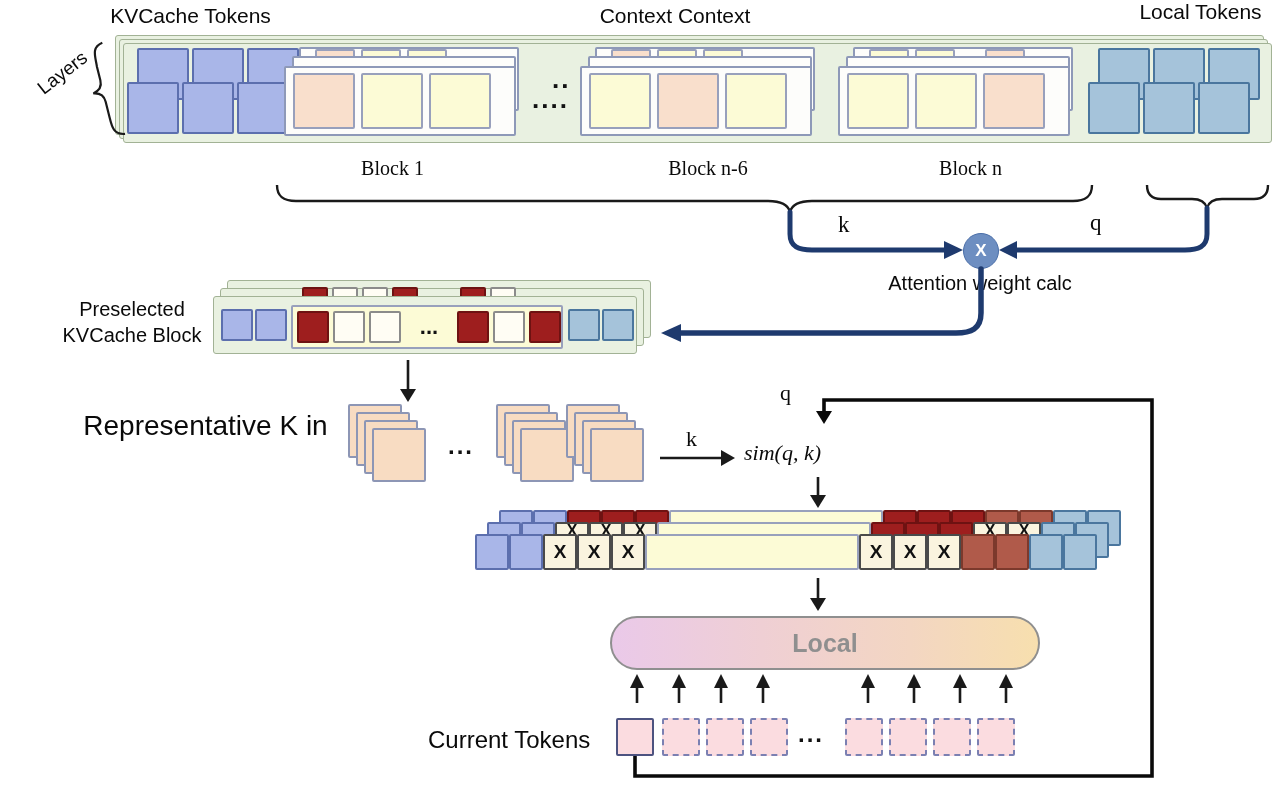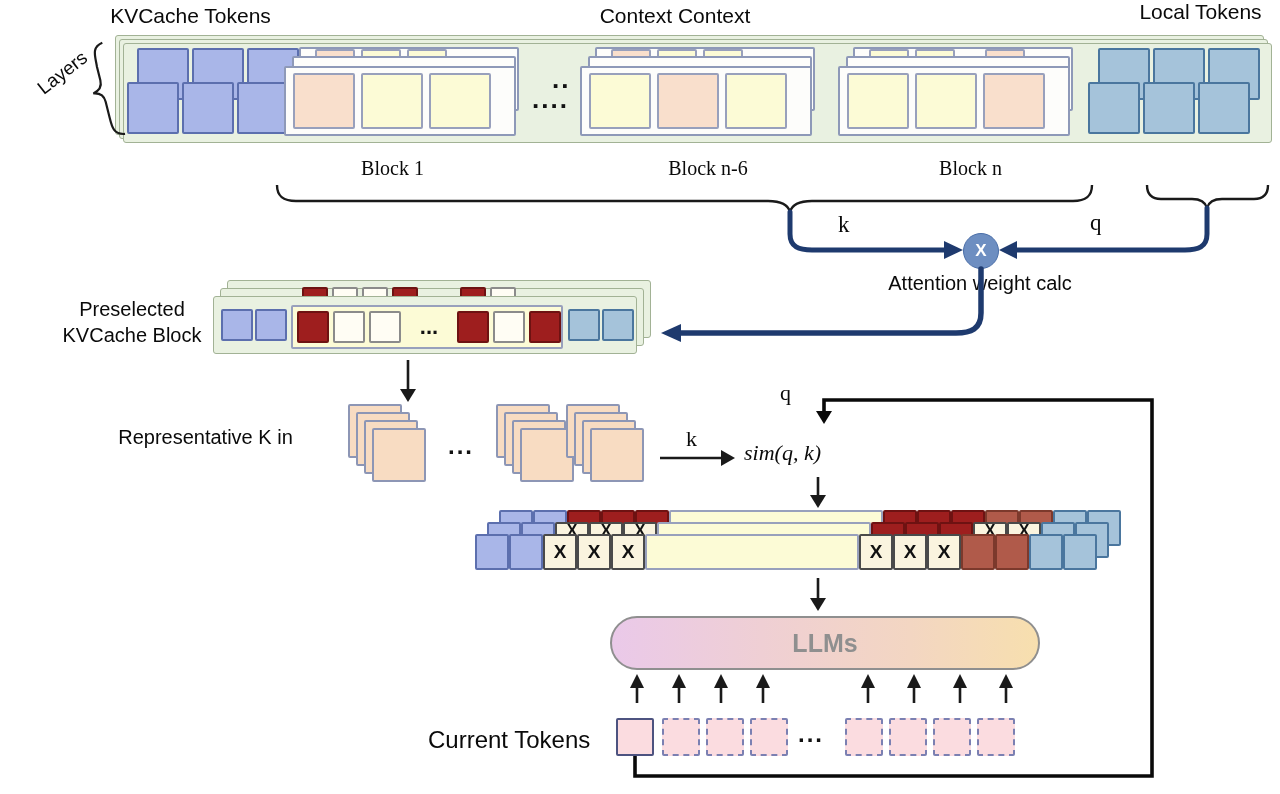--- a/index.html
+++ b/index.html
@@ -132,21 +132,21 @@
     <div class="scell wt"></div>
     <div class="scell wt"></div>
     <div class="sdots">...</div>
     <div class="scell rd"></div>
     <div class="scell wt"></div>
     <div class="scell rd"></div>
   </div>
   <div class="sq st" style="left:568px;top:309px;width:32px;height:32px"></div>
   <div class="sq st" style="left:602px;top:309px;width:32px;height:32px"></div>
 
-  <div class="lbl ctr" style="left:58px;top:426px;width:295px;font-size:20px">Representative K in</div>
+  <div class="lbl ctr" style="left:58px;top:410px;width:295px;font-size:28px">Representative K in</div>
 
   <div class="sq pch" style="left:348px;top:404px;width:54px;height:54px"></div>
   <div class="sq pch" style="left:356px;top:412px;width:54px;height:54px"></div>
   <div class="sq pch" style="left:364px;top:420px;width:54px;height:54px"></div>
   <div class="sq pch" style="left:372px;top:428px;width:54px;height:54px"></div>
 
   <div class="dots" style="left:448px;top:432px;font-size:24px">...</div>
 
   <div class="sq pch" style="left:496px;top:404px;width:54px;height:54px"></div>
   <div class="sq pch" style="left:504px;top:412px;width:54px;height:54px"></div>
@@ -204,21 +204,21 @@
     <div class="cell w34 xc">X</div>
     <div class="cell w34 xc">X</div>
     <div class="cell w34 xc">X</div>
     <div class="cell w34 bkk"></div>
     <div class="cell w34 bkk"></div>
     <div class="cell w34 st"></div>
     <div class="cell w34 st"></div>
   </div>
 
   <div class="pill" style="left:610px;top:616px;width:430px;height:54px">
-    <span>LLMs</span>
+    <span>Local</span>
   </div>
 
   <div class="lbl" style="left:428px;top:726px;font-size:24px">Current Tokens</div>
   <div class="ct ct-solid" style="left:616px;top:718px"></div>
   <div class="ct ct-dash" style="left:662px;top:718px"></div>
   <div class="ct ct-dash" style="left:706px;top:718px"></div>
   <div class="ct ct-dash" style="left:750px;top:718px"></div>
   <div class="dots" style="left:798px;top:720px;font-size:24px">...</div>
   <div class="ct ct-dash" style="left:845px;top:718px"></div>
   <div class="ct ct-dash" style="left:889px;top:718px"></div>

